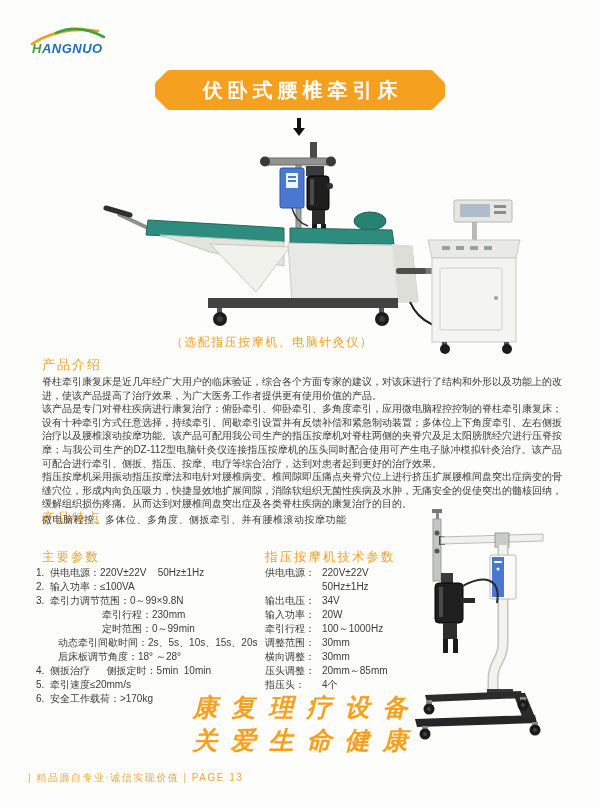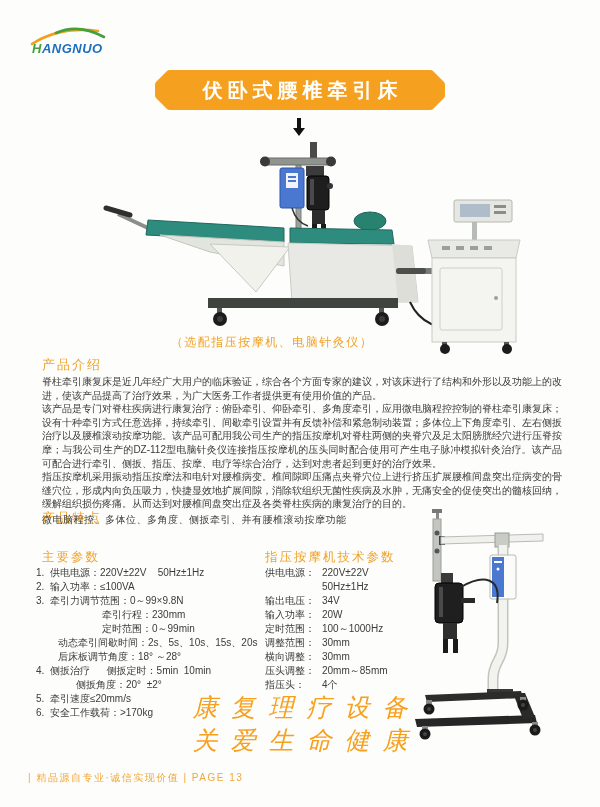--- a/index.html
+++ b/index.html
@@ -52,21 +52,21 @@
   .ind-a{padding-left:66px;}
   .ind-b{padding-left:22px;}
   .ind-c{padding-left:40px;}
   #massager-params-heading{left:265px;top:549px;font-size:12.5px;}
   .mlist{position:absolute;left:265px;top:566px;width:135px;font-size:10px;}
   .mrow{height:14px;line-height:14px;white-space:nowrap;}
   .mlabel{display:inline-block;width:57px;}
   
   .slogan{
     position:absolute;left:165px;width:270px;text-align:center;
-    color:var(--slogan,#f7a01e);font-size:25px;font-weight:400;font-style:italic;
+    color:var(--slogan,#f7a01e);font-size:25px;font-weight:700;font-style:italic;
     letter-spacing:13px;text-indent:13px;white-space:nowrap;
   }
   #slogan-1{top:691px;}
   #slogan-2{top:724px;}
   
   .footer{
     position:absolute;left:28px;top:771px;
     color:#f1a83c;font-size:10px;letter-spacing:1.5px;white-space:nowrap;
   }
 </style>
@@ -180,32 +180,31 @@
   <div class="sec-heading" id="main-params-heading">主要参数</div>
   <div class="plist">
     <div class="pline">1.  供电电源：220V±22V    50Hz±1Hz</div>
     <div class="pline">2.  输入功率：≤100VA</div>
     <div class="pline">3.  牵引力调节范围：0～99×9.8N</div>
     <div class="pline ind-a">牵引行程：230mm</div>
     <div class="pline ind-a">定时范围：0～99min</div>
     <div class="pline ind-b">动态牵引间歇时间：2s、5s、10s、15s、20s</div>
     <div class="pline ind-b">后床板调节角度：18° ～28°</div>
     <div class="pline">4.  侧扳治疗      侧扳定时：5min  10min</div>
-    <div class="pline ind-c">侧扳角度：20°  ±2°</div>
     <div class="pline">5.  牵引速度≤20mm/s</div>
     <div class="pline">6.  安全工作载荷：&gt;170kg</div>
   </div>
 
   <div class="sec-heading" id="massager-params-heading">指压按摩机技术参数</div>
   <div class="mlist">
     <div class="mrow"><span class="mlabel">供电电源：</span><span class="mvalue">220V±22V</span></div>
     <div class="mrow"><span class="mlabel"></span><span class="mvalue">50Hz±1Hz</span></div>
     <div class="mrow"><span class="mlabel">输出电压：</span><span class="mvalue">34V</span></div>
     <div class="mrow"><span class="mlabel">输入功率：</span><span class="mvalue">20W</span></div>
-    <div class="mrow"><span class="mlabel">定时范围：</span><span class="mvalue">100～1000Hz</span></div>
+    <div class="mrow"><span class="mlabel">牵引行程：</span><span class="mvalue">100～1000Hz</span></div>
     <div class="mrow"><span class="mlabel">调整范围：</span><span class="mvalue">30mm</span></div>
     <div class="mrow"><span class="mlabel">横向调整：</span><span class="mvalue">30mm</span></div>
     <div class="mrow"><span class="mlabel">压头调整：</span><span class="mvalue">20mm～85mm</span></div>
     <div class="mrow"><span class="mlabel">指压头：</span><span class="mvalue">4个</span></div>
   </div>
 
   <svg class="stand-photo" viewBox="0 0 150 245">
 
     <rect x="37" y="6" width="10" height="4" fill="#777"></rect>
     <rect x="41" y="10" width="3" height="8" fill="#888"></rect>

